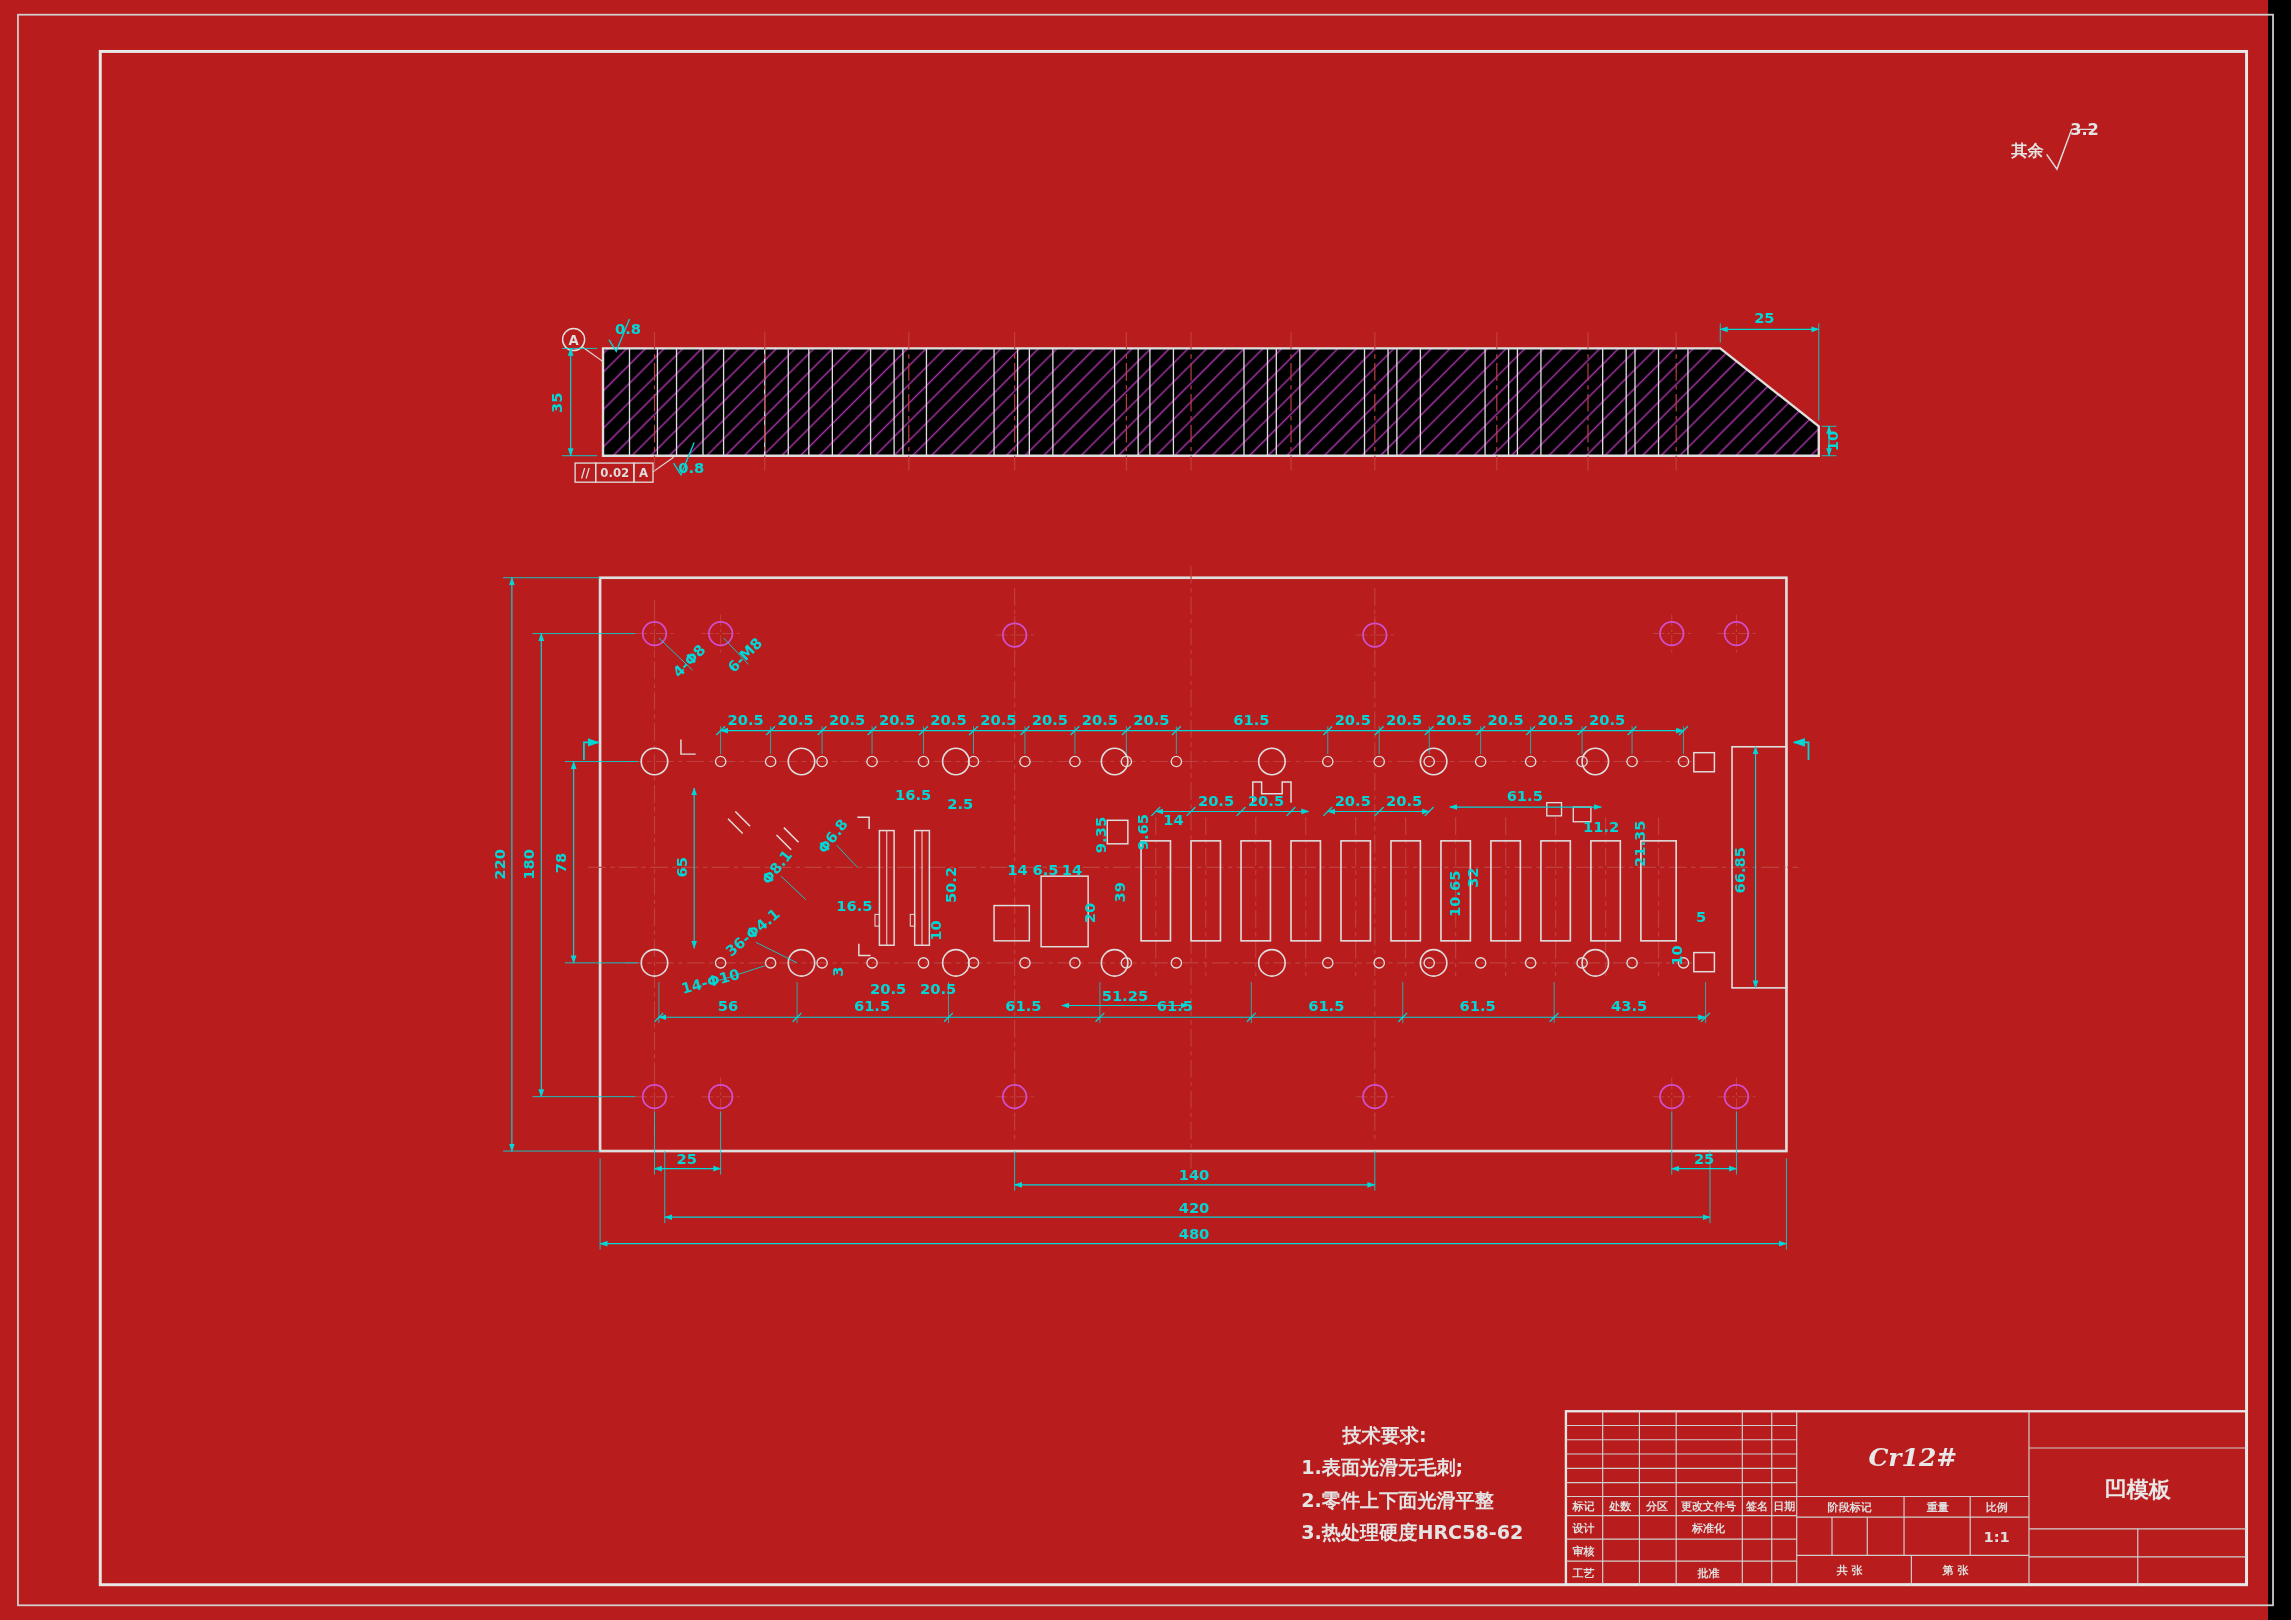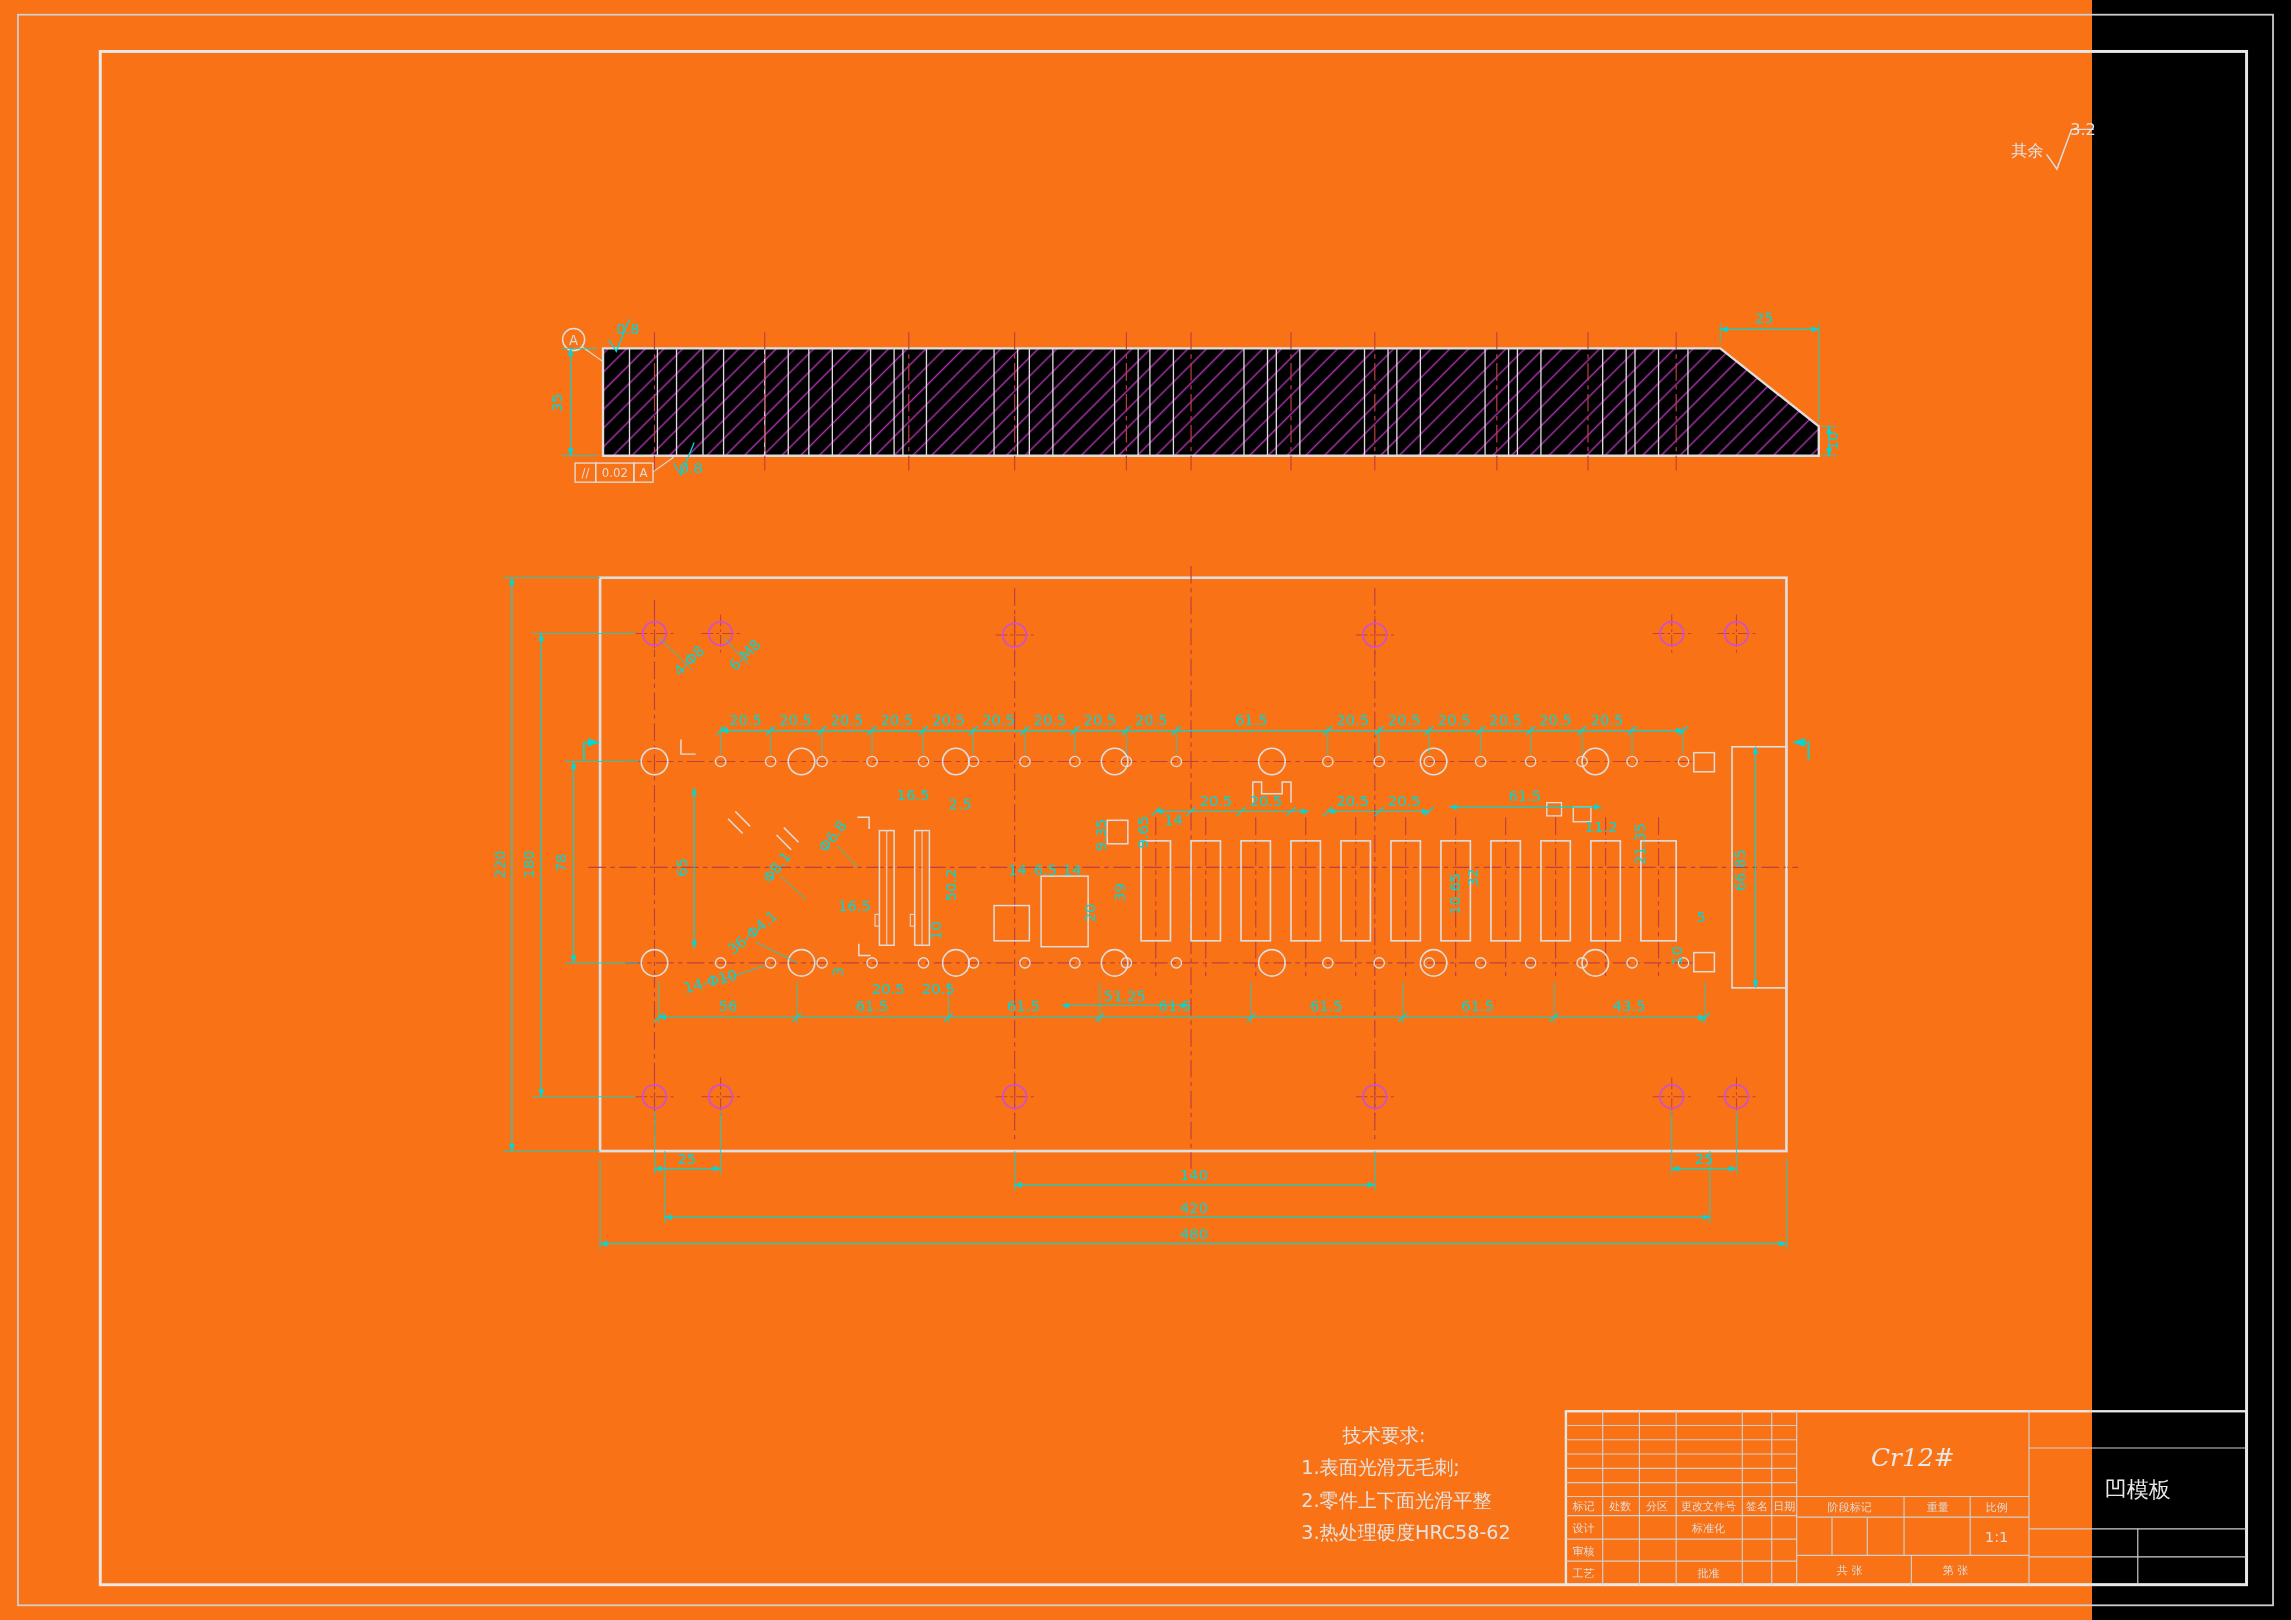--- a/index.html
+++ b/index.html
@@ -1,17 +1,17 @@
 <!DOCTYPE html>
 <html><head>
 <meta charset="utf-8">
 <style>
   html,body{margin:0;padding:0;background:#000;}
   body{width:2292px;height:1620px;overflow:hidden;}
-  #stage{width:2092px;height:1620px;position:relative;background:#f97316;}
+  #stage{width:2268px;height:1620px;position:relative;background:#b91c1c;font-weight:bold;}
   svg{display:block;}
   text{font-family:"DejaVu Sans","Liberation Sans",sans-serif;}
   .t-w{fill:#dedede;}
   .mid{text-anchor:middle;}
   .tb-small{font-size:7.5px;fill:#dedede;text-anchor:middle;}
   .tb-mid{font-size:10px;fill:#dedede;text-anchor:middle;}
   .tb-big{font-size:17px;fill:#e8e8e8;text-anchor:middle;font-style:italic;font-family:"DejaVu Serif","Liberation Serif",serif;}
   .tb-name{font-size:15px;fill:#e8e8e8;text-anchor:middle;}
   .tech{font-size:13px;fill:#e4e4e4;}
   .note{font-size:11px;fill:#e4e4e4;}

